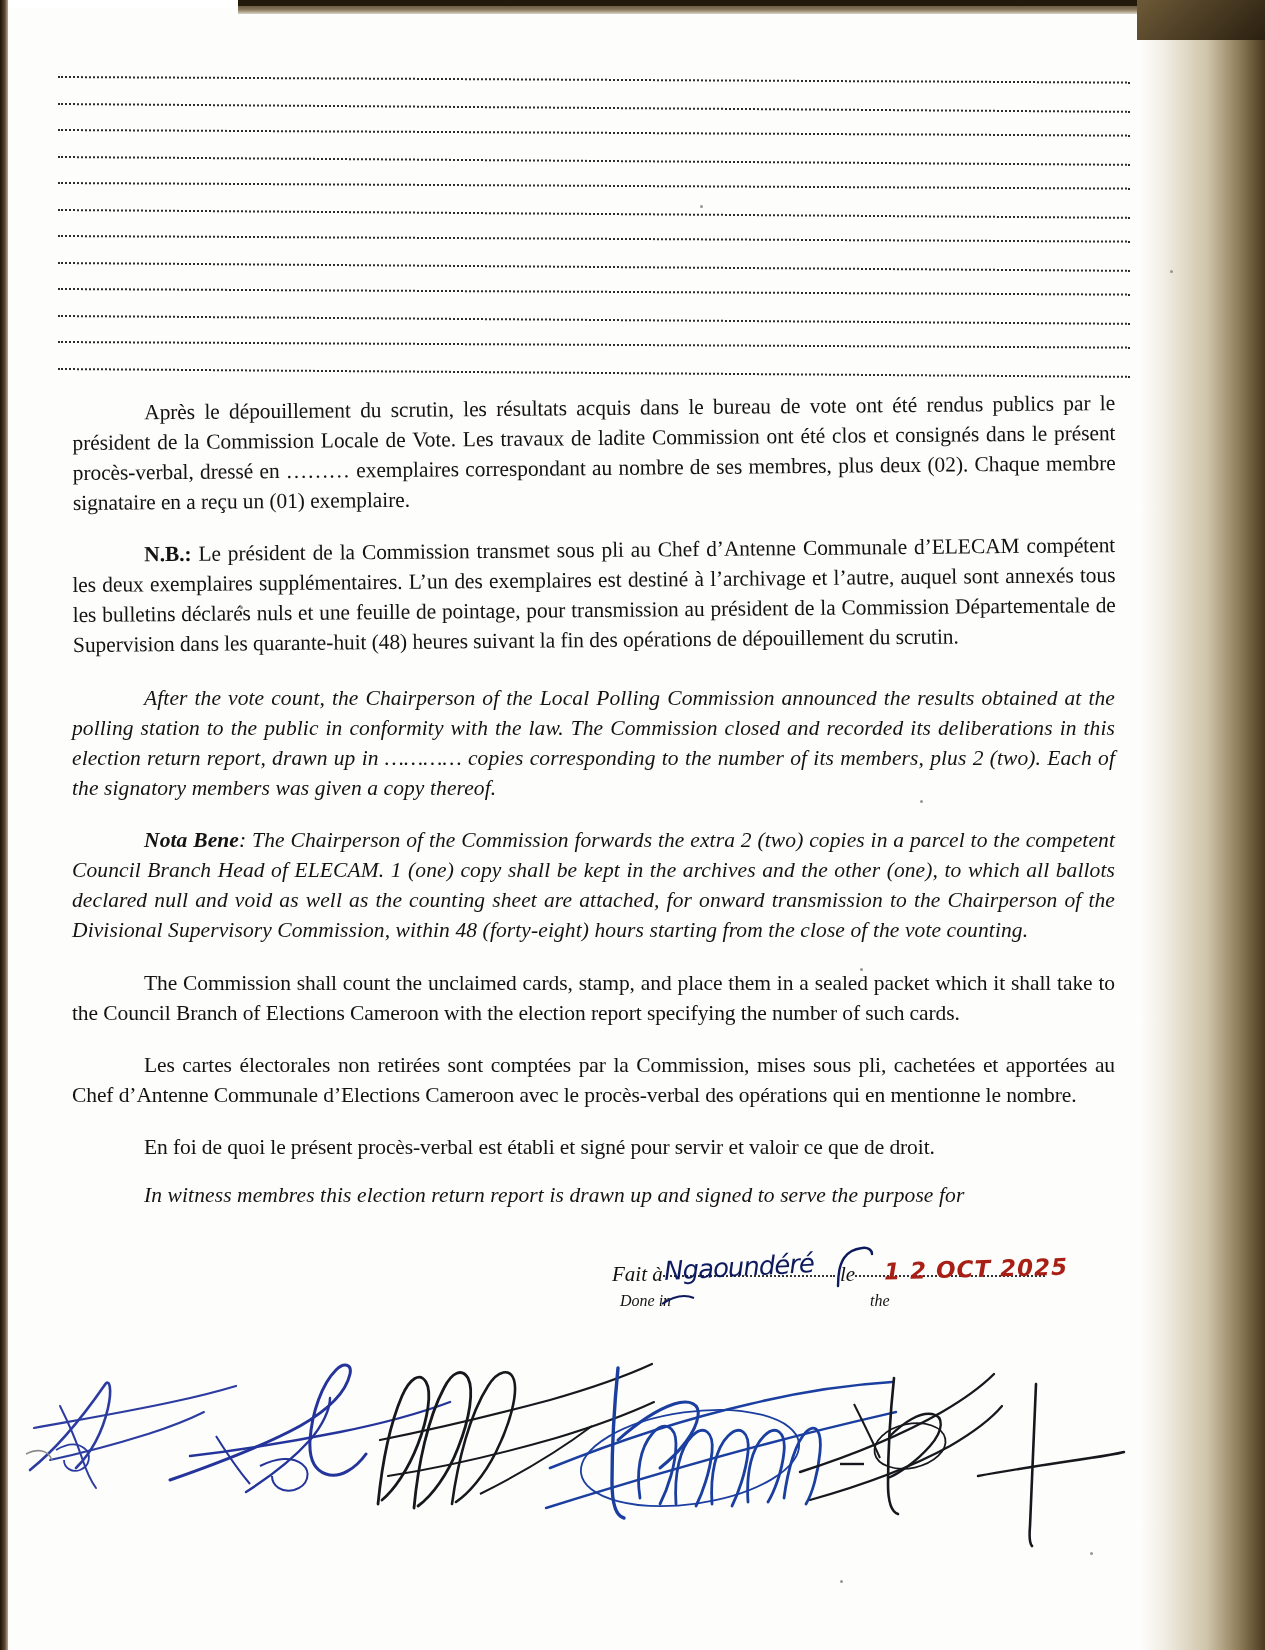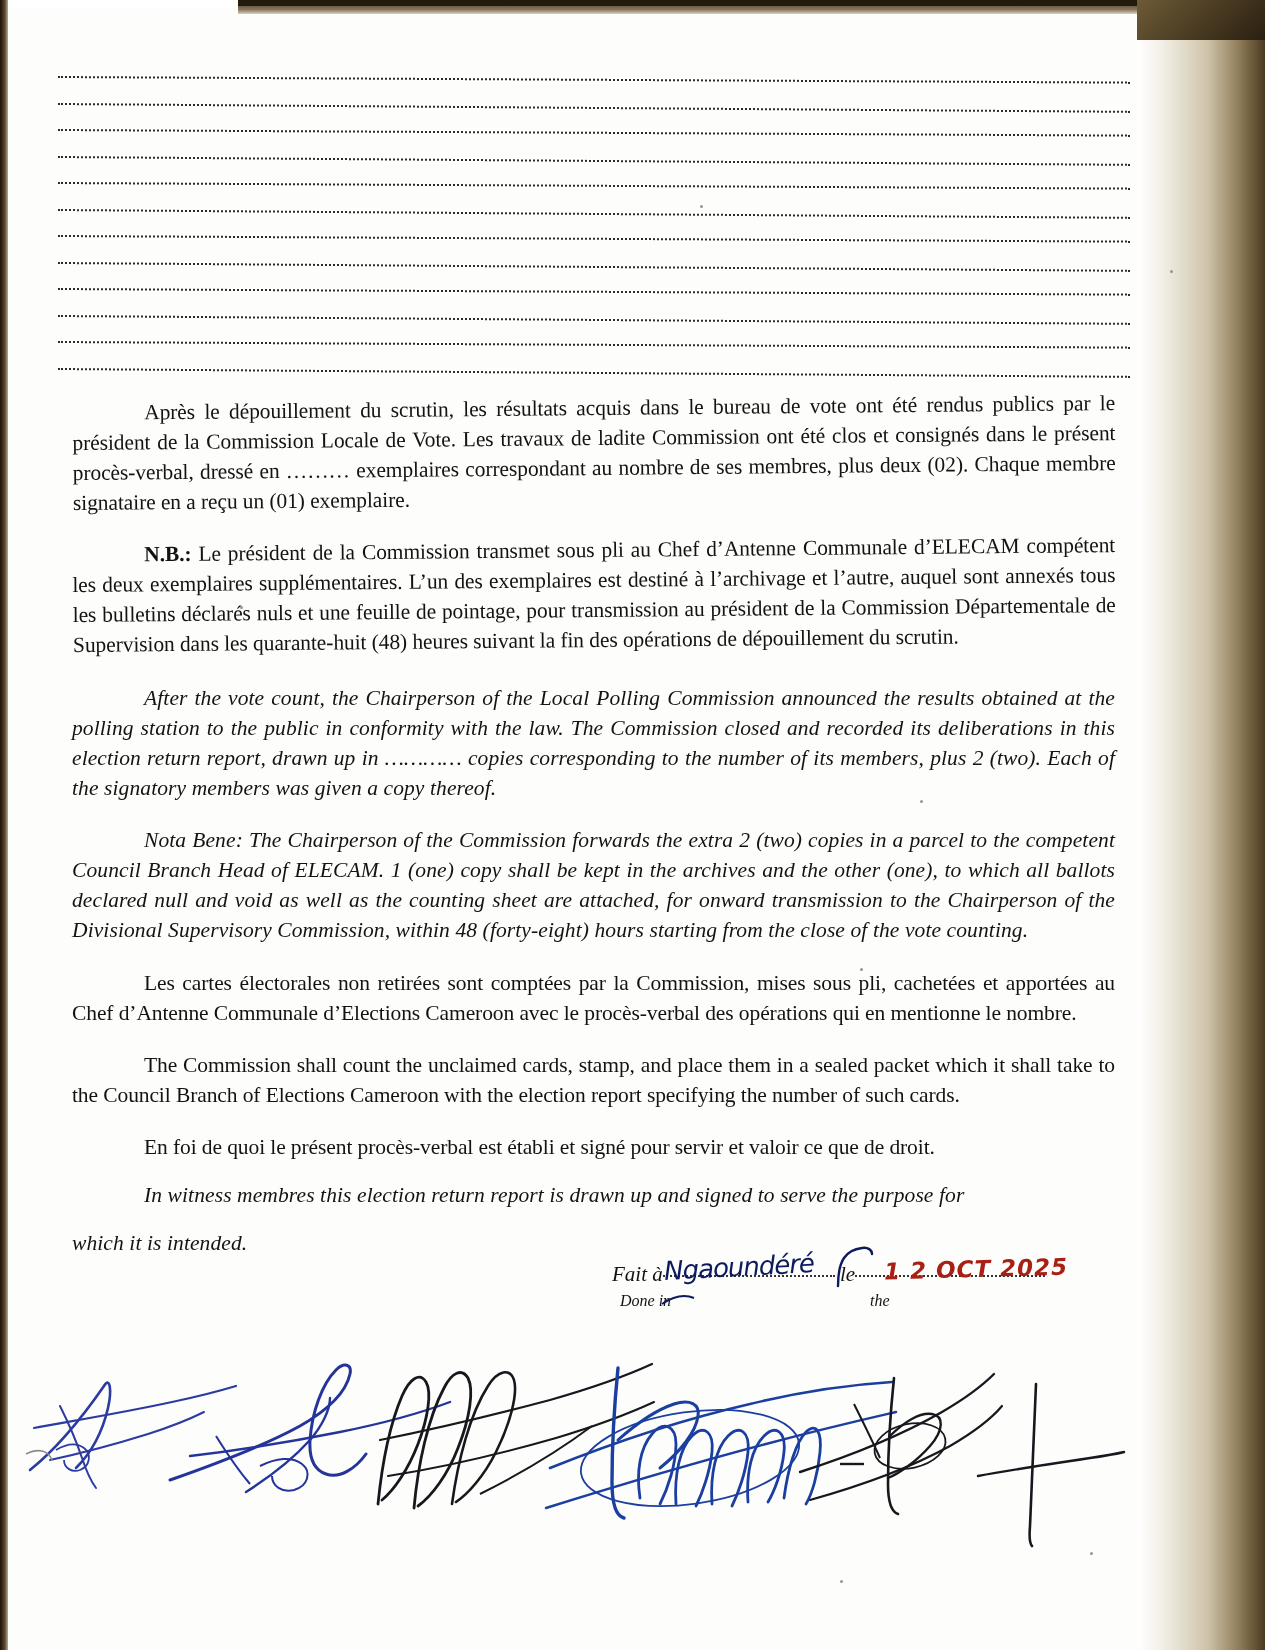--- a/index.html
+++ b/index.html
@@ -100,21 +100,21 @@
     font-style: italic;
     font-family: "Liberation Serif", serif;
     letter-spacing: 0.1px;
   }
   p.para.tight { margin-bottom: 18px; }
   .lead {
     font-weight: bold;
     font-style: normal;
   }
   .lead-it {
-    font-weight: normal;
+    font-weight: bold;
     font-style: italic;
   }
 
   
   .skewed { transform: rotate(-0.55deg); transform-origin: left top; }
 
   
   .closing {
     margin-top: 8px;
   }
@@ -210,28 +210,27 @@
   <div class="body">
 
     <p class="para fr skewed">Après le dépouillement du scrutin, les résultats acquis dans le bureau de vote ont été rendus publics par le président de la Commission Locale de Vote. Les travaux de ladite Commission ont été clos et consignés dans le présent procès-verbal, dressé en ……… exemplaires correspondant au nombre de ses membres, plus deux (02). Chaque membre signataire en a reçu un (01) exemplaire.</p>
 
     <p class="para fr skewed"><span class="lead">N.B.:</span><span> Le président de la Commission transmet sous pli au Chef d’Antenne Communale d’ELECAM compétent les deux exemplaires supplémentaires. L’un des exemplaires est destiné à l’archivage et l’autre, auquel sont annexés tous les bulletins déclarés nuls et une feuille de pointage, pour transmission au président de la Commission Départementale de Supervision dans les quarante-huit (48) heures suivant la fin des opérations de dépouillement du scrutin.</span></p>
 
     <p class="para en">After the vote count, the Chairperson of the Local Polling Commission announced the results obtained at the polling station to the public in conformity with the law. The Commission closed and recorded its deliberations in this election return report, drawn up in ………… copies corresponding to the number of its members, plus 2 (two). Each of the signatory members was given a copy thereof.</p>
 
     <p class="para en"><span class="lead-it">Nota Bene</span><span>: The Chairperson of the Commission forwards the extra 2 (two) copies in a parcel to the competent Council Branch Head of ELECAM. 1 (one) copy shall be kept in the archives and the other (one), to which all ballots declared null and void as well as the counting sheet are attached, for onward transmission to the Chairperson of the Divisional Supervisory Commission, within 48 (forty-eight) hours starting from the close of the vote counting.</span></p>
 
+    <p class="para fr">The Commission shall count the unclaimed cards, stamp, and place them in a sealed packet which it shall take to the Council Branch of Elections Cameroon with the election report specifying the number of such cards.</p>
+
     <p class="para fr">Les cartes électorales non retirées sont comptées par la Commission, mises sous pli, cachetées et apportées au Chef d’Antenne Communale d’Elections Cameroon avec le procès-verbal des opérations qui en mentionne le nombre.</p>
-
-    <p class="para fr">The Commission shall count the unclaimed cards, stamp, and place them in a sealed packet which it shall take to the Council Branch of Elections Cameroon with the election report specifying the number of such cards.</p>
 
     <div class="closing">
       <p class="para fr tight">En foi de quoi le présent procès-verbal est établi et signé pour servir et valoir ce que de droit.</p>
       <p class="para en tight">In witness membres this election return report is drawn up and signed to serve the purpose for</p>
-      <p class="para en nohang tight">which it is intended.</p>
     </div>
   </div>
 
   <div class="faitrow">
     <div class="line1">
       <span>Fait à</span><span class="dotfill" style="width:172px"></span>
       <span>le</span><span class="dotfill" style="width:190px"></span>
       <span class="hand-place">Ngaoundéré</span>
       <span class="hand-date">1 2 OCT 2025</span>
     </div>

